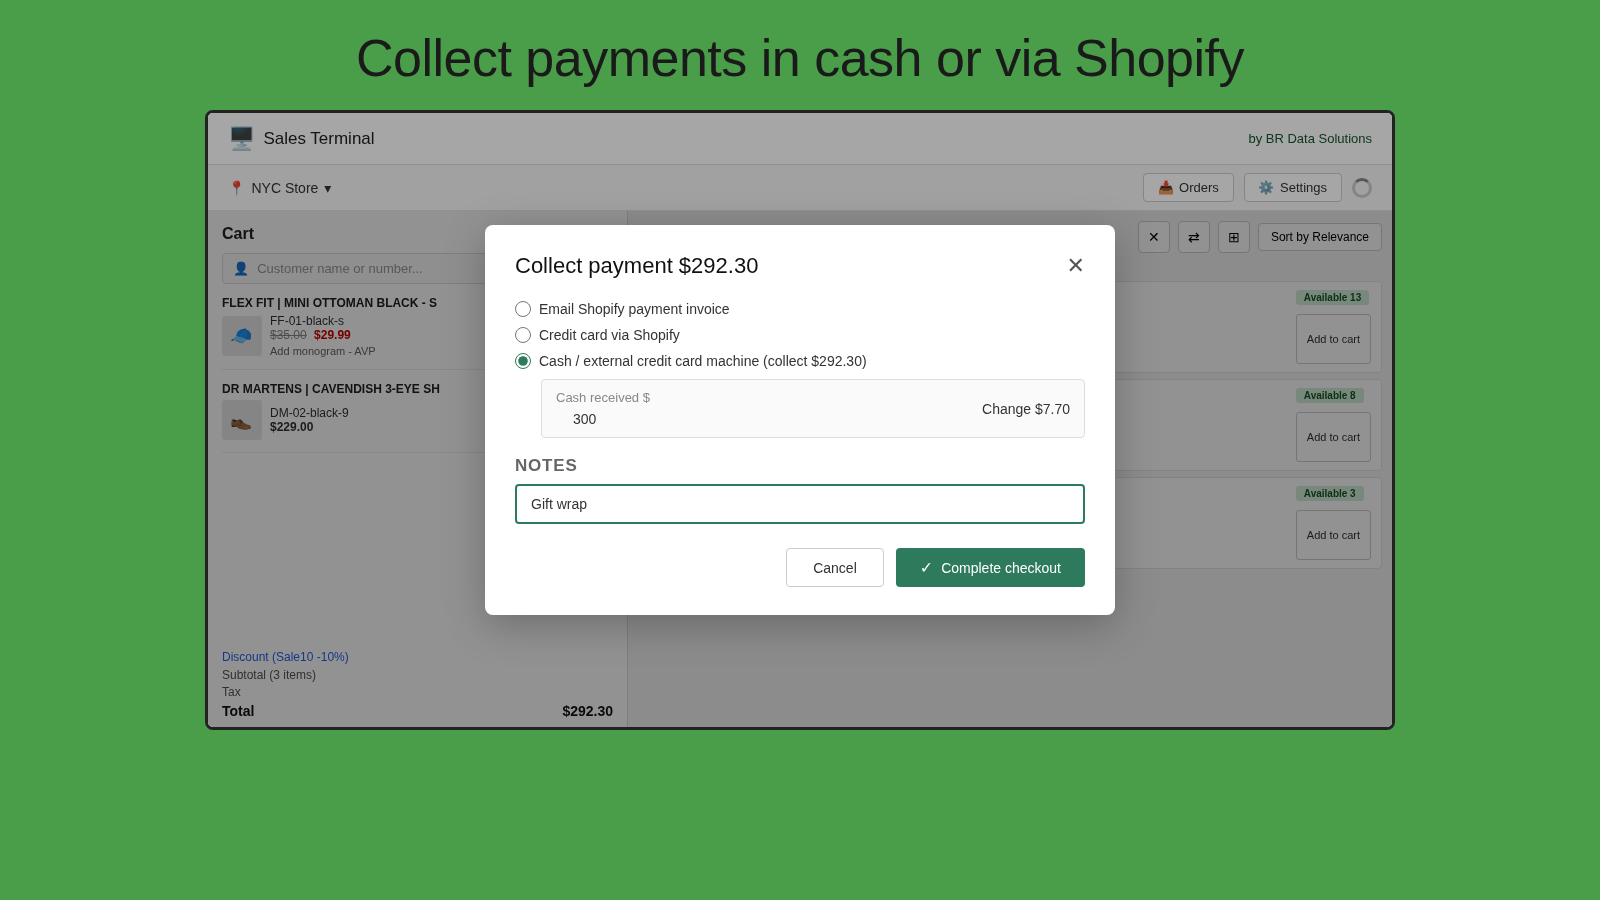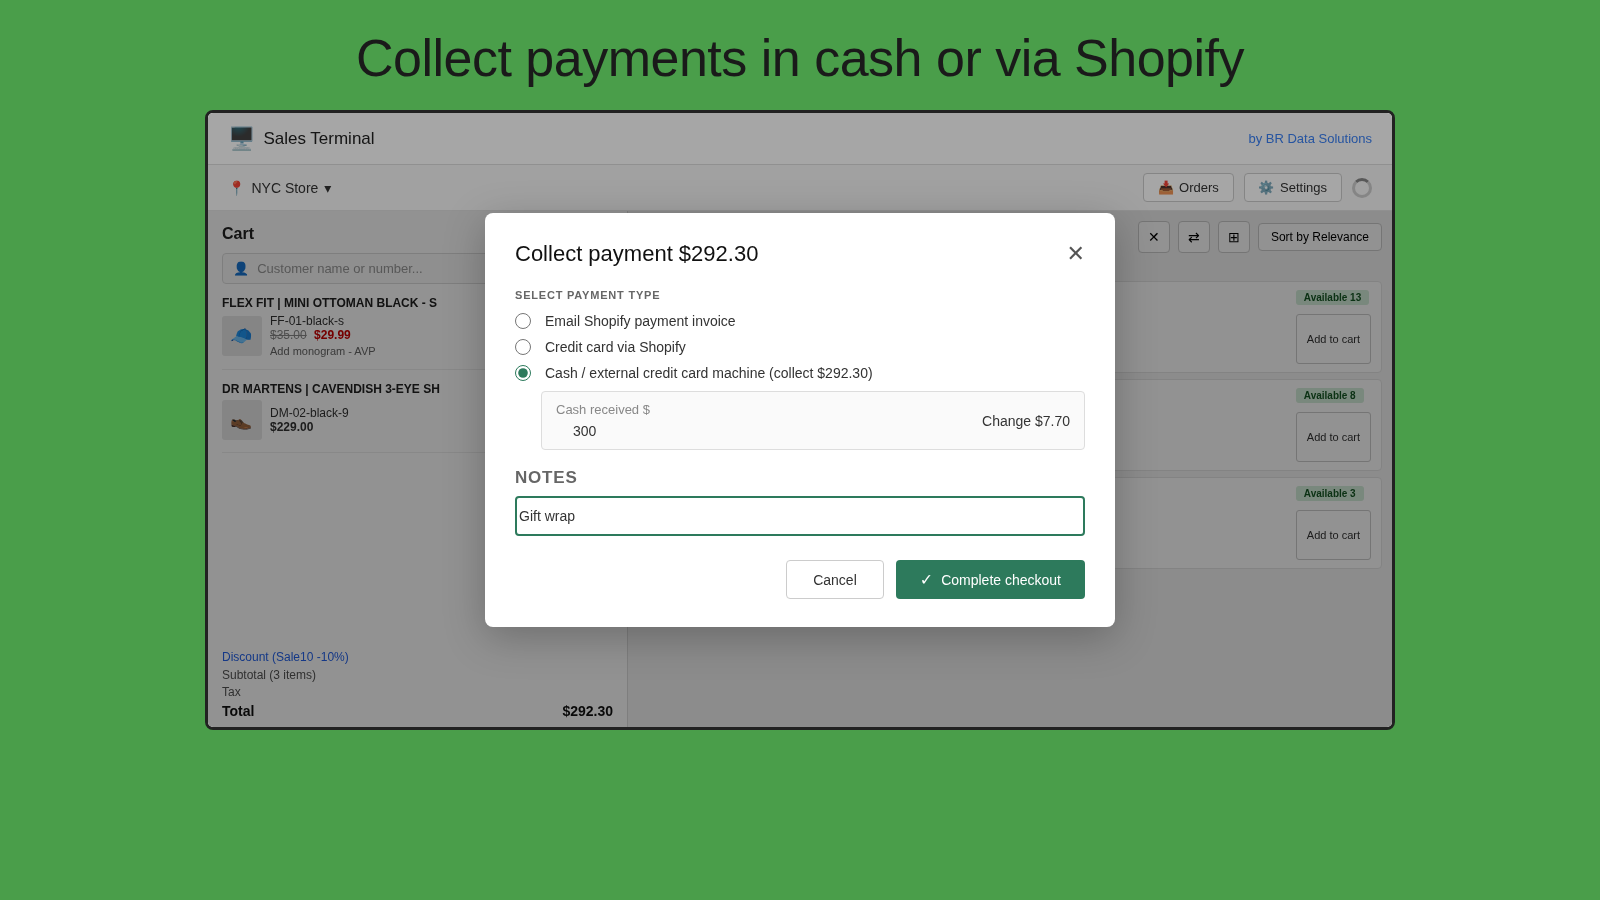--- a/index.html
+++ b/index.html
@@ -52,21 +52,21 @@
     .register-icon {
       font-size: 22px;
     }
     .app-name {
       font-size: 17px;
       font-weight: 500;
       color: #222;
     }
     .header-right {
       font-size: 13px;
-      color: #3b82f6;
+      color: #14532d;
     }
 
     
     .sub-header {
       background: #f7f7f7;
       height: 46px;
       display: flex;
       align-items: center;
       justify-content: space-between;
       padding: 0 20px;
@@ -353,21 +353,21 @@
       font-weight: 700;
       color: #666;
       letter-spacing: 0.8px;
       margin-bottom: 12px;
       text-transform: uppercase;
     }
 
     .radio-option {
       display: flex;
       align-items: flex-start;
-      gap: 14px;
+      gap: 8px;
       margin-bottom: 10px;
       font-size: 14px;
       color: #333;
       cursor: pointer;
     }
     .radio-option input[type="radio"] {
       width: 16px;
       height: 16px;
       cursor: pointer;
       accent-color: #2d7a5c;
@@ -409,21 +409,21 @@
       font-weight: 700;
       color: #666;
       letter-spacing: 0.8px;
       text-transform: uppercase;
       margin-bottom: 8px;
     }
     .notes-input {
       width: 100%;
       border: 2px solid #2d7a5c;
       border-radius: 4px;
-      padding: 10px 2px;
+      padding: 10px 14px;
       font-size: 14px;
       color: #333;
       outline: none;
       margin-bottom: 24px;
     }
 
     .modal-footer {
       display: flex;
       justify-content: flex-end;
       gap: 12px;
@@ -594,21 +594,20 @@
   </div>
 
   <div class="modal-overlay">
     <div class="modal">
 
       <div class="modal-header">
         <h2 class="modal-title">Collect payment $292.30</h2>
         <button class="modal-close">✕</button>
       </div>
 
-      <div class="section-label">SELECT PAYMENT TYPE</div>
 
       <div class="radio-option">
         <input type="radio" name="payment" id="email" style="">
         <label for="email">Email Shopify payment invoice</label>
       </div>
 
       <div class="radio-option">
         <input type="radio" name="payment" id="credit" style="">
         <label for="credit">Credit card via Shopify</label>
       </div>

